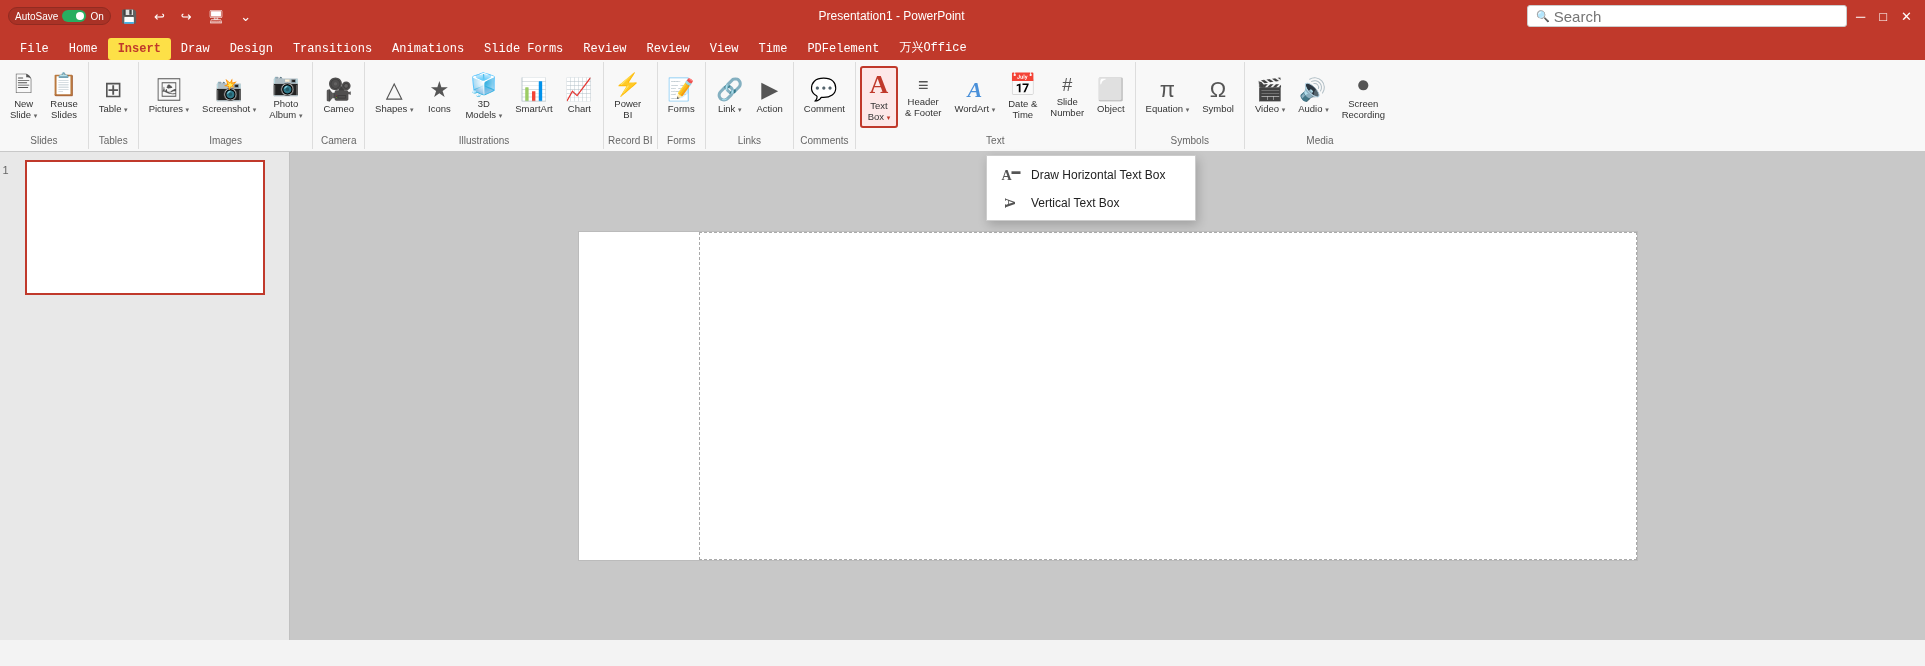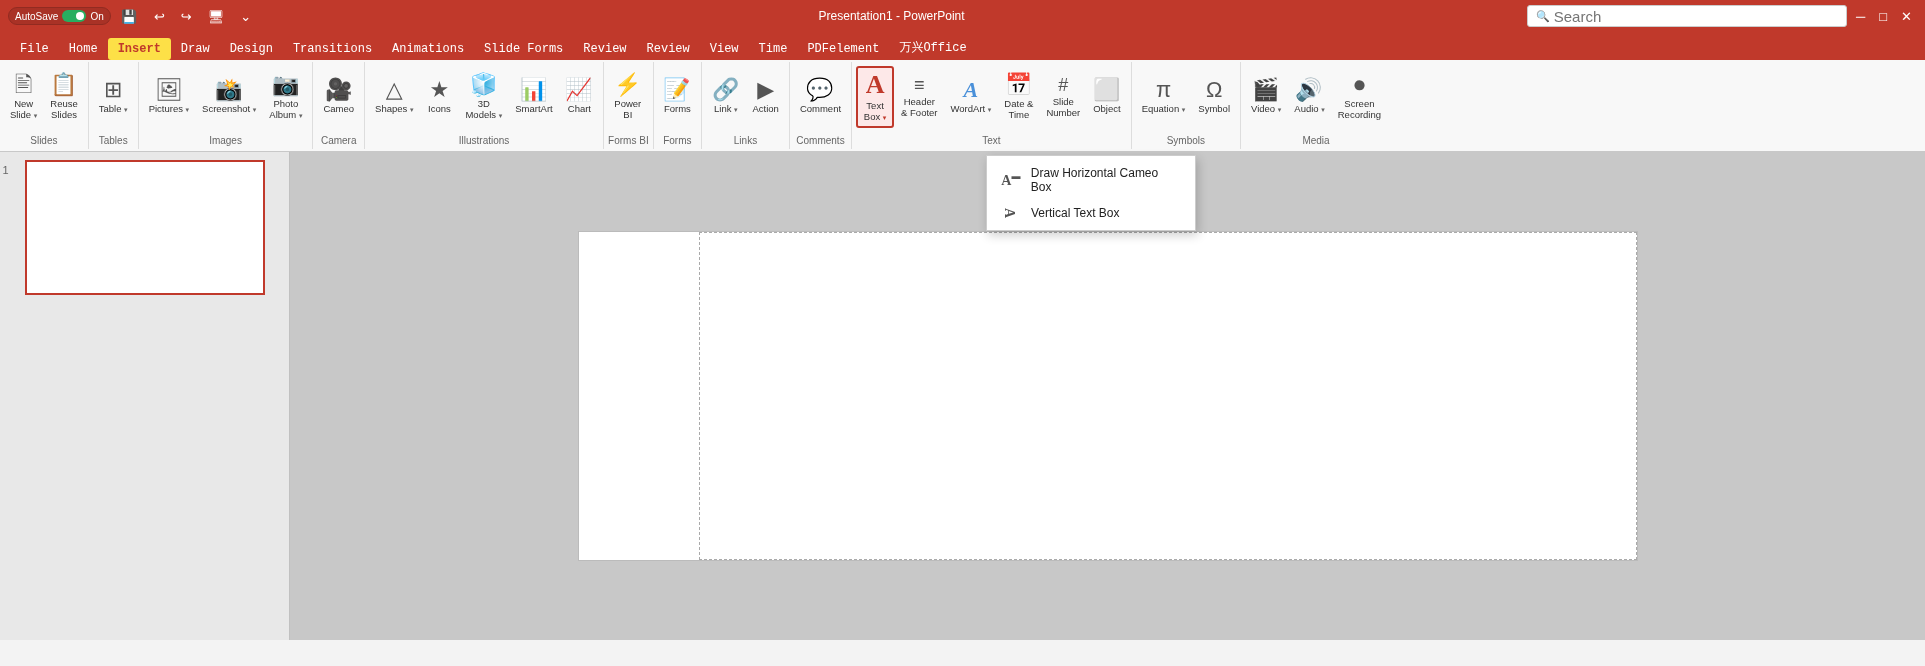--- a/index.html
+++ b/index.html
@@ -387,21 +387,21 @@
     <div class="ribbon-group-label">Illustrations</div>
   </div>
 
   <div class="ribbon-group">
     <div class="ribbon-group-buttons">
       <div class="ribbon-btn">
         <span class="icon">⚡</span>
         <span class="btn-label">Power<br>BI</span>
       </div>
     </div>
-    <div class="ribbon-group-label">Forms BI</div>
+    <div class="ribbon-group-label">Record BI</div>
   </div>
 
   <div class="ribbon-group">
     <div class="ribbon-group-buttons">
       <div class="ribbon-btn">
         <span class="icon">📝</span>
         <span class="btn-label">Forms</span>
       </div>
     </div>
     <div class="ribbon-group-label">Forms</div>
@@ -507,19 +507,19 @@
   <div class="canvas-area">
     <div class="slide-canvas">
       <div class="slide-content-box"></div>
     </div>
   </div>
 </div>
 
 <div class="textbox-dropdown">
   <div class="dropdown-menu-item">
     <span class="menu-icon" style="font-size:14px;font-weight:bold;font-family:serif;">A<span style="font-size:9px;vertical-align:super;">▬</span></span>
-    <span>Draw Horizontal Cameo Box</span>
+    <span>Draw Horizontal Text Box</span>
   </div>
   <div class="dropdown-menu-item">
     <span class="menu-icon" style="font-size:14px;font-weight:bold;font-family:serif;writing-mode:vertical-lr;">A</span>
     <span>Vertical Text Box</span>
   </div>
 </div>
 
 </body></html>

